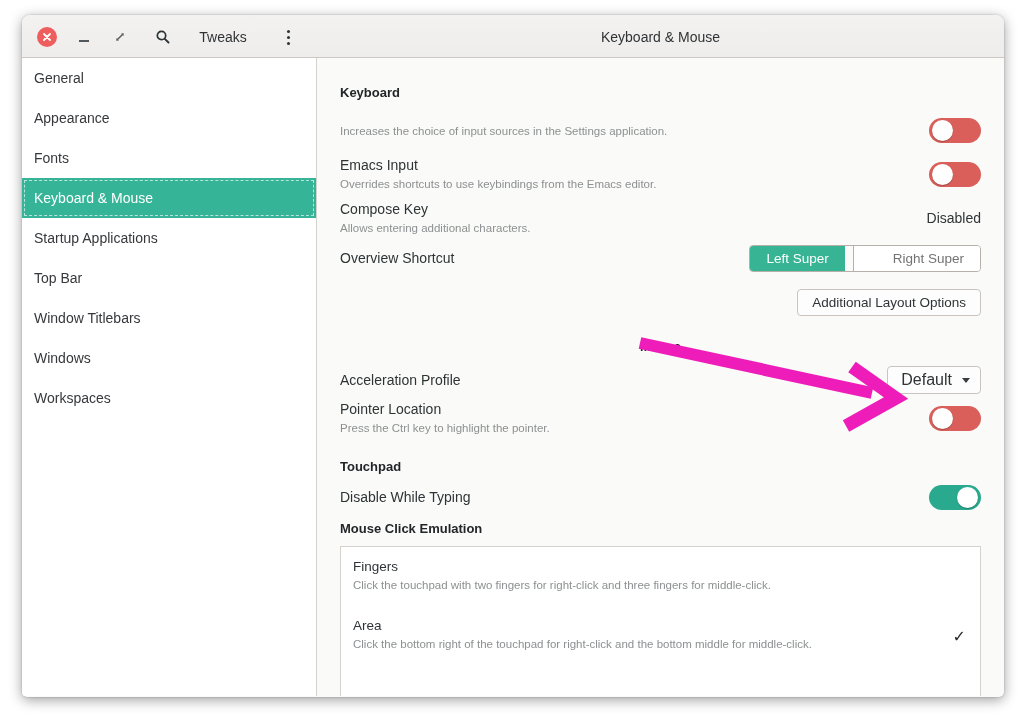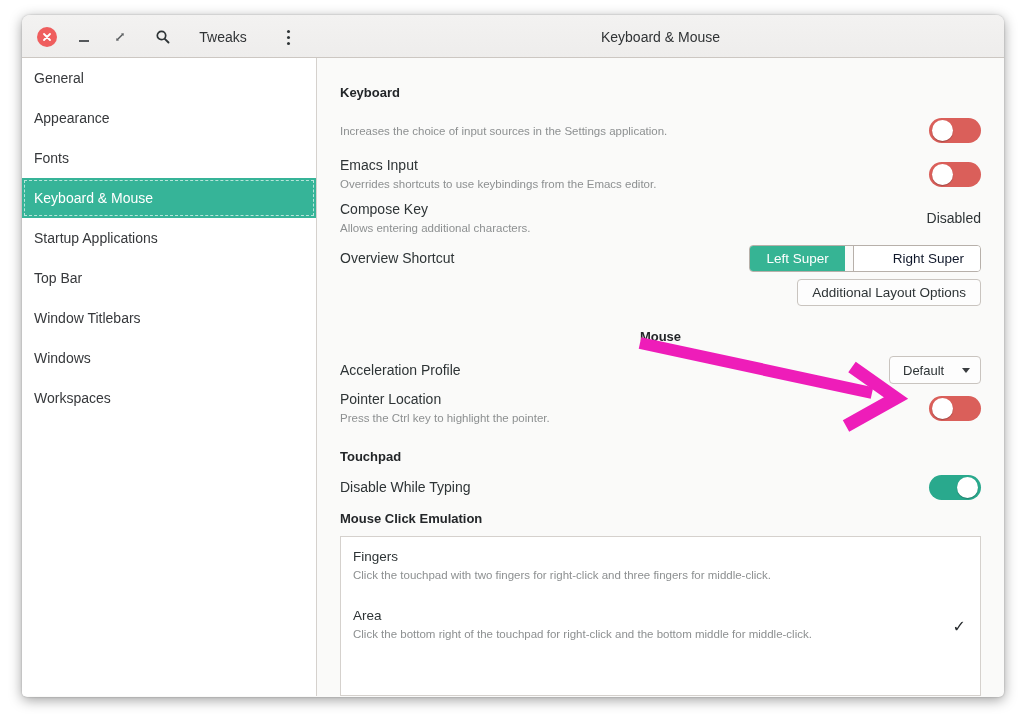--- a/index.html
+++ b/index.html
@@ -56,31 +56,31 @@
   .switch.on  { background:#29a98d; }
   .knob { position:absolute; top:2px; width:21px; height:21px; border-radius:50%;
     background:#ffffff; box-shadow:0 1px 1px rgba(0,0,0,.25); }
   .switch.off .knob { left:3px; }
   .switch.on  .knob { right:3px; }
 
   .seg { display:flex; height:27px; border:1px solid #b7b0aa; border-radius:4px; overflow:hidden;gap:8px; }
   .seg-btn { display:flex; align-items:center; justify-content:center; padding:0 16px;
     font-size:13.5px; cursor:pointer; }
   .seg-btn.active { background:#36b494; color:#ffffff; }
-  .seg-btn.plain { background:#ffffff; color:#0f172a; border-left:1px solid #b7b0aa;padding-left:39px; }
+  .seg-btn.plain { background:#ffffff; color:#737373; border-left:1px solid #b7b0aa;padding-left:39px; }
 
   .btn { height:27px; display:inline-flex; align-items:center; justify-content:center;
     padding:0 14px; background:#fdfdfd; border:1px solid #c9c4bf; border-radius:4px;
     font-size:13.5px; color:#2e3436; cursor:pointer; }
-  .btn-row { display:flex; justify-content:flex-end; margin-top:6px; }
+  .btn-row { display:flex; justify-content:flex-end; margin-top:16px; }
   .seg-row { margin-top:4px; height:29px; }
 
   .dropdown { height:28px; min-width:92px; display:inline-flex; align-items:center;
     justify-content:space-between; gap:10px; padding:0 10px 0 13px; background:#fdfdfd;
-    border:1px solid #c9c4bf; border-radius:4px; font-size:13px; cursor:pointer; }
+    border:1px solid #c9c4bf; border-radius:4px; font-size:16px; cursor:pointer; }
   .caret { width:0; height:0; border-left:4.5px solid transparent; border-right:4.5px solid transparent;
     border-top:5.5px solid #3a3d40; }
 
   
   .mce-list { margin-top:8px; background:#ffffff; border:1px solid #d5d1cd; height:160px; }
   .mce-row { position:relative; height:59px; padding:12px 14px 0 12px; cursor:pointer; }
   .mce-title { font-size:13.5px; color:#2e3436; line-height:16px; }
   .mce-desc  { font-size:11.5px; color:#8d9091; line-height:14px; margin-top:3px; }
   .check { position:absolute; right:14px; top:21px; font-size:16px; font-weight:700; color:#24282b; }
 

